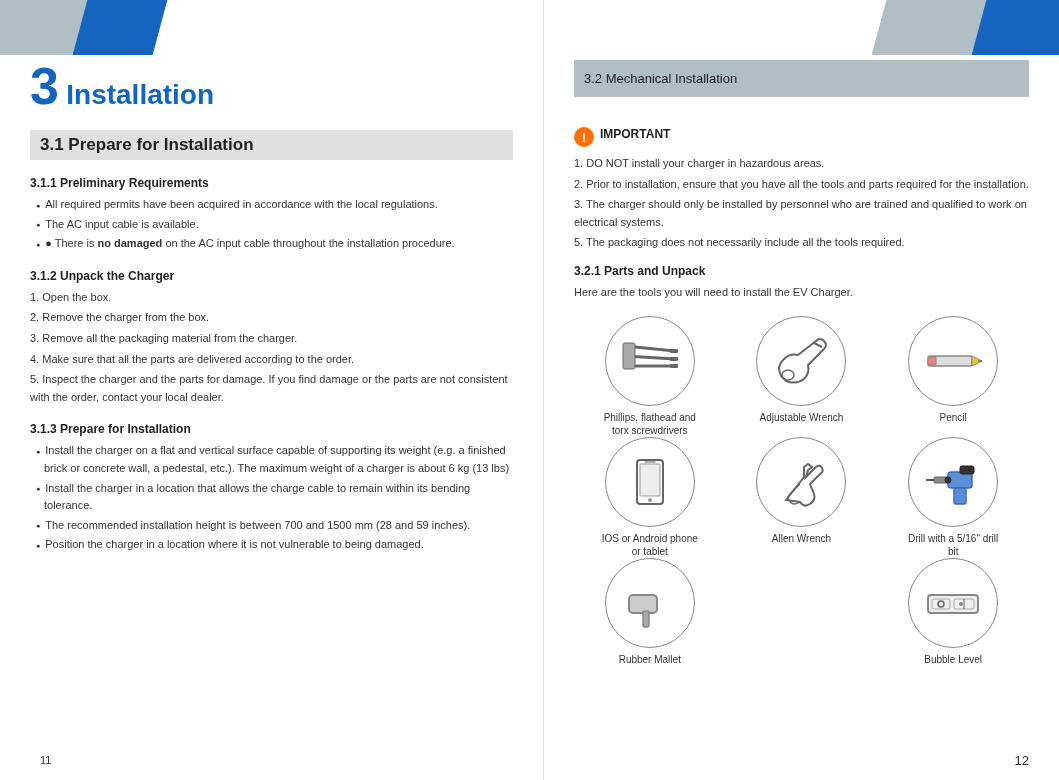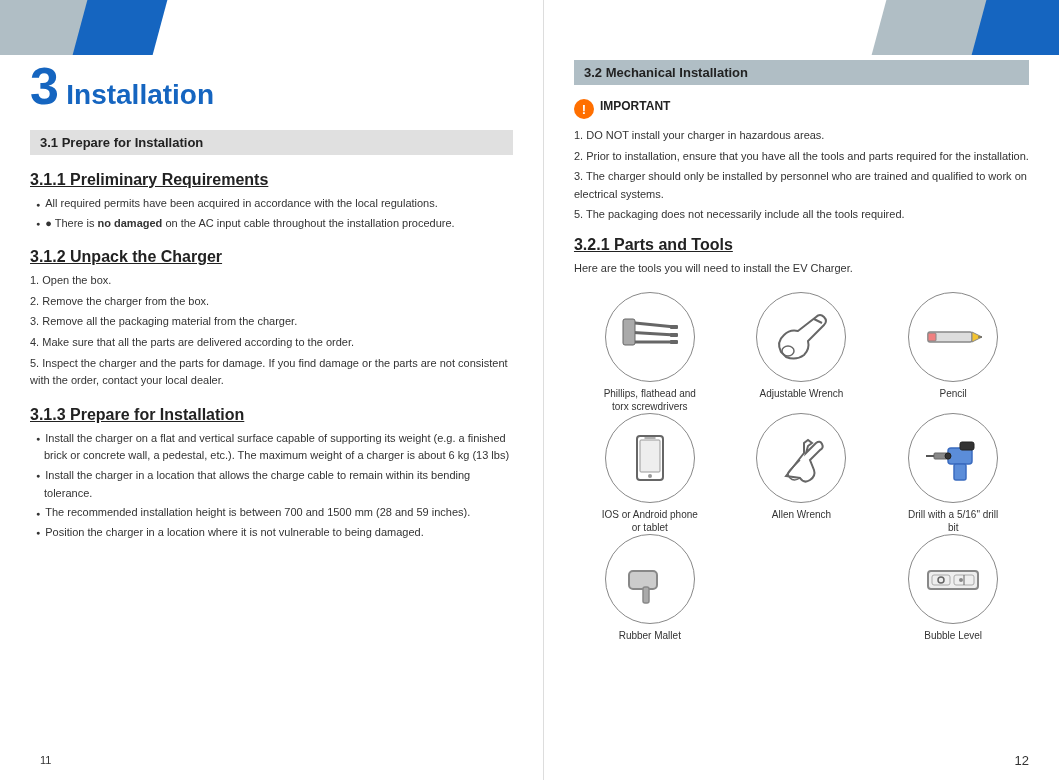--- a/index.html
+++ b/index.html
@@ -88,32 +88,31 @@
       display: inline;
       margin-left: 4px;
     }
     .chapter-heading {
       margin-bottom: 18px;
     }
     
     .section-heading {
       background: #e0e0e0;
       padding: 5px 10px;
-      font-size: 13px;
+      font-size: 17px;
       font-weight: bold;
       margin-bottom: 16px;
       color: #222;
     }
     
     .subsection-heading {
-      font-size: 16px;
+      font-size: 12px;
       font-weight: bold;
       margin-bottom: 6px;
       margin-top: 16px;
-      text-decoration: underline;
     }
     
     .body-text {
       font-size: 11px;
       line-height: 1.6;
       color: #333;
       margin-bottom: 3px;
     }
     .bullet-item {
       font-size: 11px;
@@ -150,24 +149,24 @@
       flex-shrink: 0;
     }
     .important-label {
       font-size: 12px;
       font-weight: bold;
       color: #222;
     }
     
     .right-section-bar {
       background: #b0bec5;
-      padding: 5px 10px;
+      padding: 11px 10px;
       font-size: 13px;
-      font-weight: bold;
-      margin-bottom: 14px;
+      font-weight: normal;
+      margin-bottom: 30px;
       color: #222;
     }
     
     .tools-grid {
       display: grid;
       grid-template-columns: 1fr 1fr 1fr;
       margin-top: 14px;
     }
     .tool-item {
       display: flex;
@@ -225,20 +224,21 @@
   <div class="left-page">
     <div class="chapter-heading">
       <span class="chapter-number">3</span>
       <span class="chapter-title">Installation</span>
     </div>
 
     <div class="section-heading">3.1 Prepare for Installation</div>
 
     <div class="subsection-heading">3.1.1 Preliminary Requirements</div>
     <div class="bullet-item">All required permits have been acquired in accordance with the local regulations.</div>
+    <div class="bullet-item">The AC input cable is available.</div>
     <div class="bullet-item">● There is <strong>no damaged</strong> on the AC input cable throughout the installation procedure.</div>
 
     <div class="subsection-heading">3.1.2 Unpack the Charger</div>
     <div class="body-text">1. Open the box.</div>
     <div class="body-text">2. Remove the charger from the box.</div>
     <div class="body-text">3. Remove all the packaging material from the charger.</div>
     <div class="body-text">4. Make sure that all the parts are delivered according to the order.</div>
     <div class="body-text">5. Inspect the charger and the parts for damage. If you find damage or the parts are not consistent with the order, contact your local dealer.</div>
 
     <div class="subsection-heading">3.1.3 Prepare for Installation</div>
@@ -253,21 +253,21 @@
 
     <div class="important-box">
       <div class="important-icon">!</div>
       <span class="important-label">IMPORTANT</span>
     </div>
     <div class="body-text">1. DO NOT install your charger in hazardous areas.</div>
     <div class="body-text">2. Prior to installation, ensure that you have all the tools and parts required for the installation.</div>
     <div class="body-text">3. The charger should only be installed by personnel who are trained and qualified to work on electrical systems.</div>
     <div class="body-text">5. The packaging does not necessarily include all the tools required.</div>
 
-    <div class="subsection-heading" style="margin-top:12px;">3.2.1 Parts and Tools</div>
+    <div class="subsection-heading" style="margin-top:12px;">3.2.1 Parts and Unpack</div>
     <div class="body-text">Here are the tools you will need to install the EV Charger.</div>
 
     <div class="tools-grid">
 
       <div class="tool-item">
         <div class="tool-circle">
           <svg class="tool-svg" viewBox="0 0 70 60">
             <line x1="10" y1="15" x2="60" y2="20" stroke="#666" stroke-width="3" stroke-linecap="round"></line>
             <line x1="10" y1="25" x2="60" y2="28" stroke="#666" stroke-width="3" stroke-linecap="round"></line>
             <line x1="10" y1="35" x2="60" y2="35" stroke="#666" stroke-width="3" stroke-linecap="round"></line>

